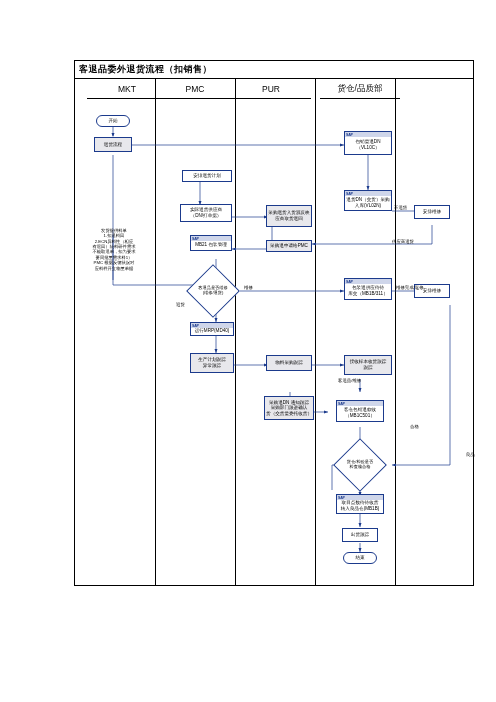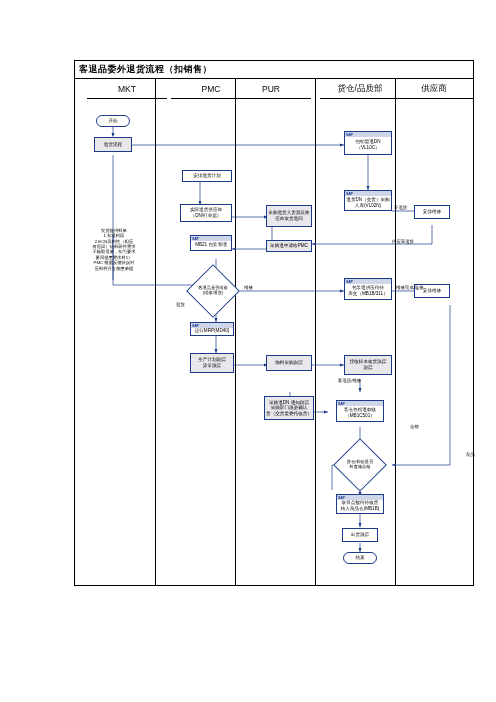--- a/index.html
+++ b/index.html
@@ -54,24 +54,23 @@
 
   <div class="title-bar">客退品委外退货流程（扣销售）</div>
 
   <div class="grid">
     <div class="vline" style="left:80px;"></div>
     <div class="vline" style="left:160px;"></div>
     <div class="vline" style="left:240px;"></div>
     <div class="vline" style="left:320px;"></div>
 
     <div class="colhead" style="left:12px;width:80px;">MKT</div>
-    <div class="colhead" style="left:96px;width:80px;">PMC</div>
+    <div class="colhead" style="left:80px;width:80px;">PMC</div>
     <div class="colhead" style="left:156px;width:80px;">PUR</div>
     <div class="colhead" style="left:245px;width:80px;">货仓/品质部</div>
-    <div class="colhead" style="left:320px;width:78px;">供应商</div>
   </div>
 
   <svg class="edges">
     <g stroke="#1b3a8c" stroke-width="0.7" fill="none">
 
       <path d="M113,127 L113,136"></path>
       <path d="M111.5,133 L113,137 L114.5,133" fill="#1b3a8c" stroke="none"></path>
 
       <path d="M132,145 L344,145"></path>
       <path d="M340,143.5 L344,145 L340,146.5" fill="#1b3a8c" stroke="none"></path>

